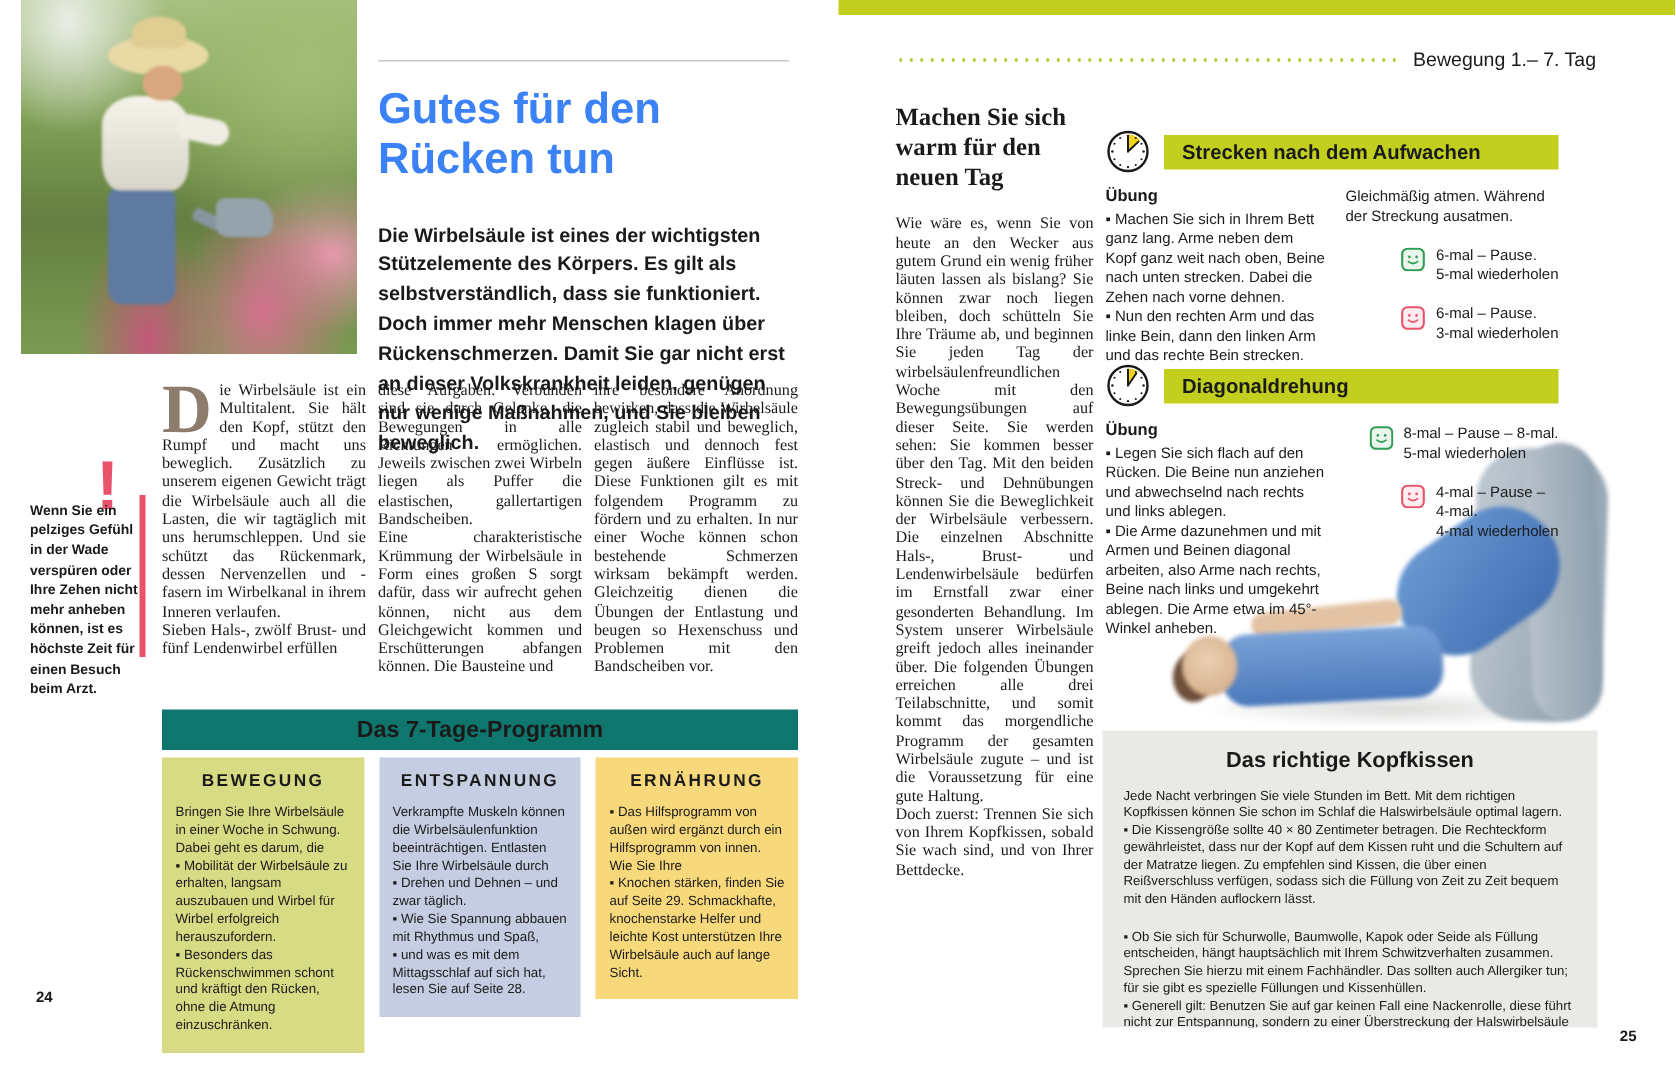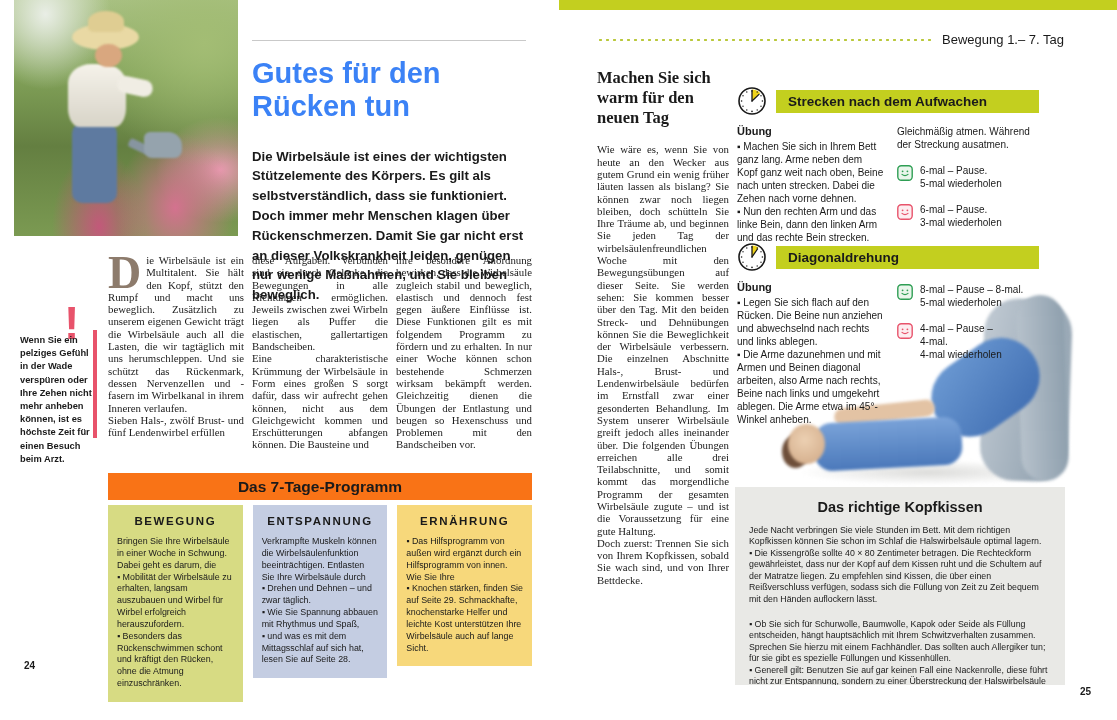--- a/index.html
+++ b/index.html
@@ -37,21 +37,21 @@
 
   .warn-mark { left:64px; top:300px; font-size:46px; font-weight:bold; color:#e8536b; line-height:1; }
   .warn-text { left:20px; top:334px; width:76px; font-size:9.3px; font-weight:bold; line-height:1.42; }
   .warn-rule { left:93px; top:330px; width:4px; height:108px; background:#e8536b; }
 
   .body-cols { left:108px; top:254px; width:424px; display:flex; gap:8px; }
   .bcol { flex:1; font-family:"Liberation Serif", serif; font-size:10.8px; line-height:12.3px; }
   .dropcap { float:left; font-family:"Liberation Serif", serif; font-size:46px; line-height:34px;
              font-weight:bold; color:#8d7b6c; margin:2px 5px 0 0; }
 
-  .prog-title { left:108px; top:473px; width:424px; height:27px; background:#f97316;
+  .prog-title { left:108px; top:473px; width:424px; height:27px; background:#0f766e;
                 text-align:center; font-weight:bold; font-size:15.5px; line-height:27px; }
   .prog-boxes { left:108px; top:505px; width:424px; display:flex; gap:10px; align-items:flex-start; }
   .pbox { flex:1; padding:8px 9px 12px 9px; box-sizing:border-box; }
   .pbox-0 { background:#d7db83; }
   .pbox-1 { background:#c4cde2; }
   .pbox-2 { background:#f7d87b; }
   .pbox-title { text-align:center; font-size:11.5px; font-weight:bold; letter-spacing:1.6px; margin:2px 0 9px 0; }
   .pbox-text { font-size:8.9px; line-height:1.33; }
 
   .pagenum { font-size:10px; font-weight:bold; }
@@ -76,21 +76,21 @@
   .ex2 { left:737px; top:242px; }
   .exhead { display:flex; align-items:center; gap:9px; margin-bottom:9px; }
   .exbar { flex:1; background:#c3cf1f; height:23px; font-weight:bold; font-size:13.5px;
            line-height:23px; padding-left:12px; }
   .excols { display:flex; gap:12px; }
   .excol-l { width:148px; }
   .excol-r { width:142px; }
   .uebung { font-weight:bold; font-size:11px; margin-bottom:3px; }
   .steps { font-size:10px; line-height:1.3; }
   .breath { font-size:10px; line-height:1.3; margin-bottom:4px; }
-  .reprow { display:flex; gap:7px; margin-top:13px; align-items:flex-start; }
+  .reprow { display:flex; gap:7px; margin-top:13px; align-items:flex-start;justify-content:flex-end; }
   .reprow svg { flex:none; margin-top:1px; }
   .reptxt { font-size:10px; line-height:1.3; }
 
   .exphoto { left:780px; top:295px; width:337px; height:192px; z-index:0; }
   .phw { position:absolute; filter:blur(1.4px); }
   .w-shadow  { left:5%; top:86%; width:78%; height:13%; background:radial-gradient(ellipse,#dcdcda 0%, rgba(220,220,218,0) 70%); }
   .w-cushion { left:60%; top:2%; width:26%; height:95%; background:linear-gradient(100deg,#c2cbd4 0%,#9aa9b6 70%); border-radius:34px; transform:rotate(2deg); }
   .w-cushion2{ left:71%; top:0%; width:14%; height:97%; background:linear-gradient(90deg,#b6c1cb,#8fa0ae); border-radius:30px; transform:rotate(-2deg); }
   .w-legs    { left:44%; top:28%; width:34%; height:40%; background:linear-gradient(160deg,#6d9bd4,#3f6db1); border-radius:38px; transform:rotate(-35deg); }
   .w-arm     { left:16%; top:57%; width:30%; height:9%; background:#e3c3a4; border-radius:10px; transform:rotate(-6deg); }

